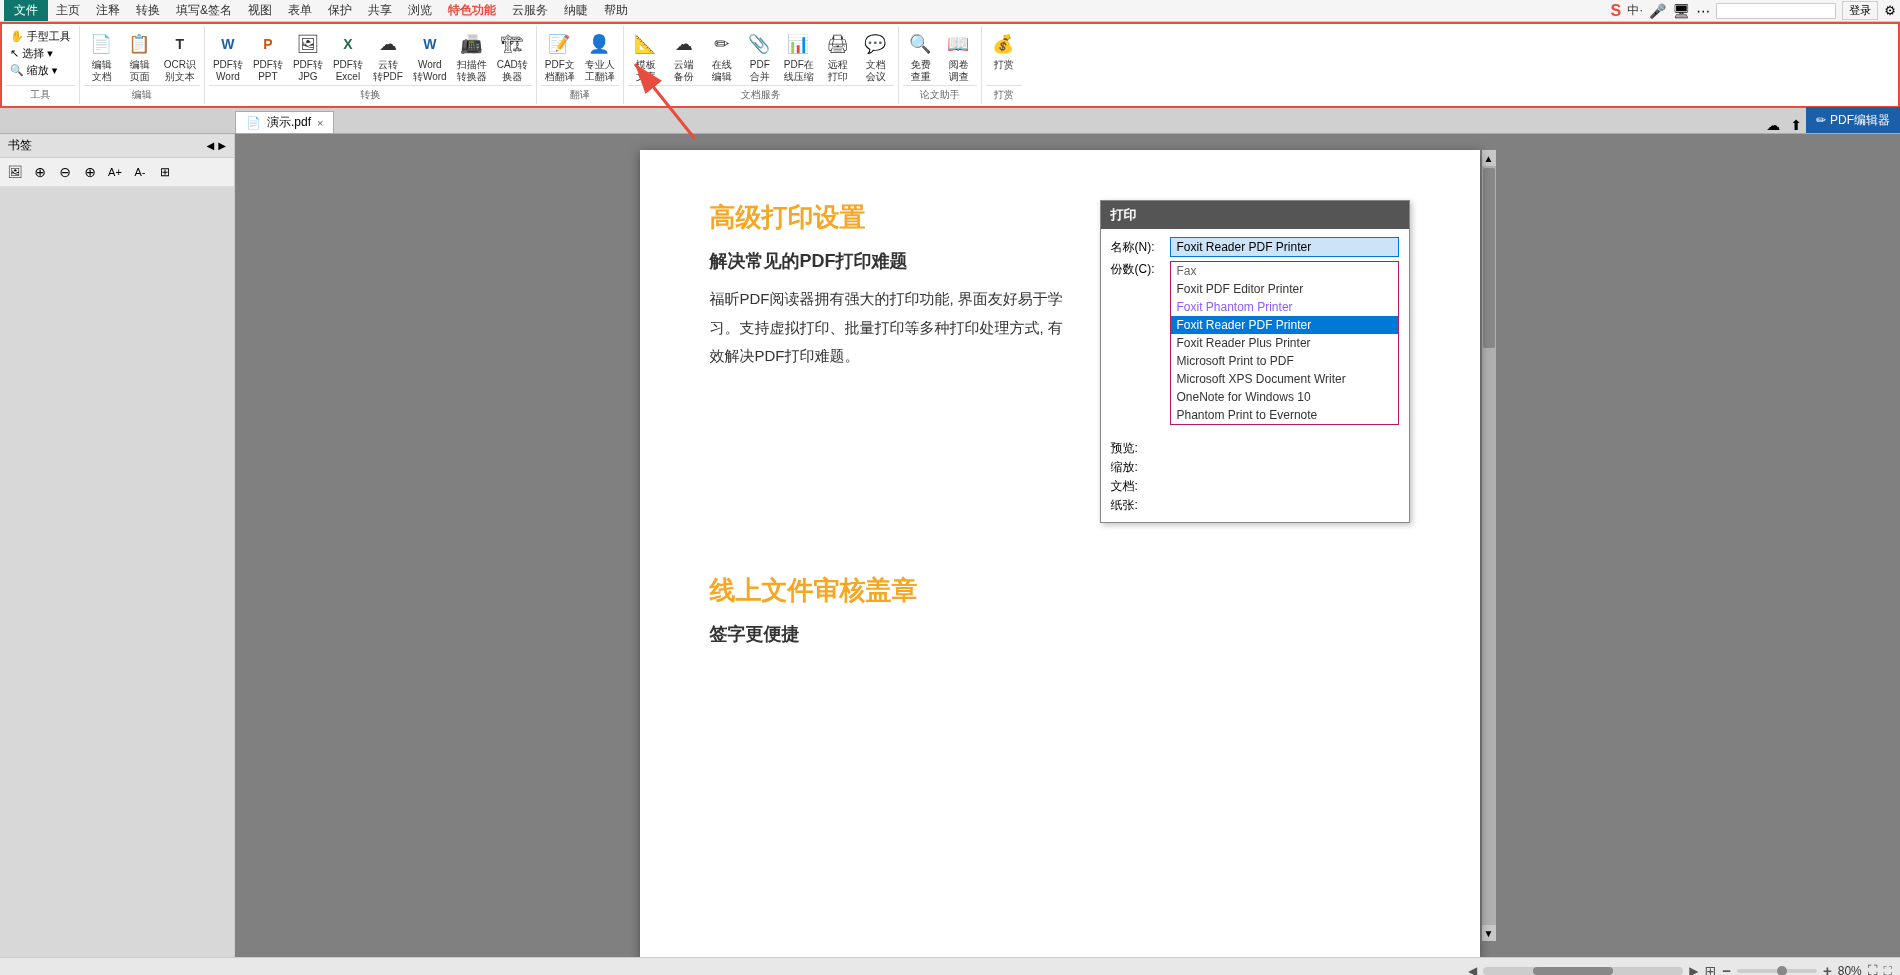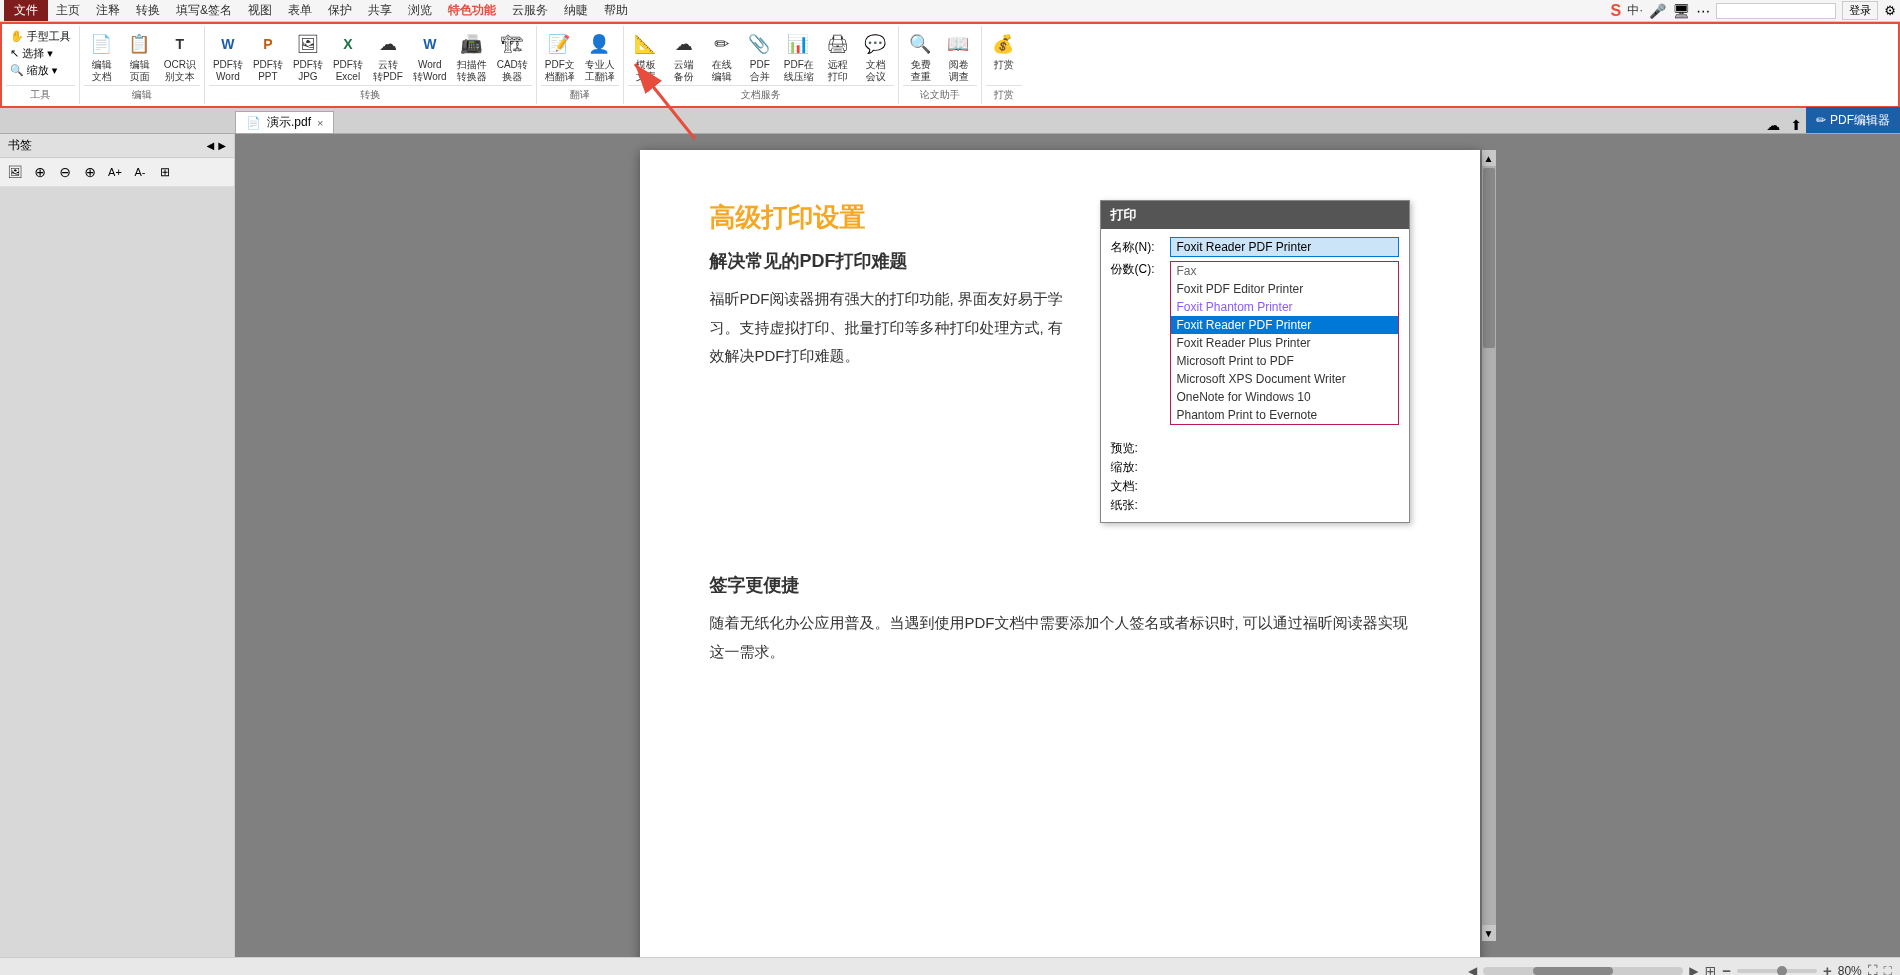--- a/index.html
+++ b/index.html
@@ -8,21 +8,21 @@
     .ribbon-btn { display: flex; flex-direction: column; align-items: center; padding: 2px 4px; cursor: pointer; min-width: 36px; font-size: 10px; color: #333; }
     .ribbon-icon { width: 28px; height: 28px; display: flex; align-items: center; justify-content: center; font-size: 18px; }
     .ribbon-btn-label { font-size: 10px; text-align: center; line-height: 1.2; margin-top: 1px; white-space: nowrap; }
     .left-tool-btn { display: flex; align-items: center; padding: 1px 4px; cursor: pointer; font-size: 11px; white-space: nowrap; }
   </style>
 </head>
 <body>
 
 <div style="display:flex; align-items:center; background:#f5f5f5; border-bottom:1px solid #ccc; height:22px; padding:0 4px; justify-content:space-between;">
   <div style="display:flex; align-items:center;">
-    <div class="menu-item" style="background:#7f1d1d; color:#fff; padding:2px 10px;">文件</div>
+    <div class="menu-item" style="background:#0f766e; color:#fff; padding:2px 10px;">文件</div>
     <div class="menu-item">主页</div>
     <div class="menu-item">注释</div>
     <div class="menu-item">转换</div>
     <div class="menu-item">填写&amp;签名</div>
     <div class="menu-item">视图</div>
     <div class="menu-item">表单</div>
     <div class="menu-item">保护</div>
     <div class="menu-item">共享</div>
     <div class="menu-item">浏览</div>
     <div class="menu-item" style="color:#e84c3d; font-weight:bold;">特色功能</div>
@@ -288,22 +288,22 @@
               </div>
               <div style="display:flex; align-items:center; margin-top:2px; gap:4px;">
                 <span style="width:55px; font-size:12px;">纸张:</span>
               </div>
             </div>
           </div>
         </div>
 
         <div style="display:flex; gap:30px;">
           <div style="flex:1;">
+            <div style="font-size:26px; font-weight:bold; color:#f5a623; margin-bottom:14px;">线上文件审核盖章</div>
             <div style="font-size:18px; font-weight:bold; color:#333; margin-bottom:12px;">签字更便捷</div>
-            <div style="font-size:15px; color:#333; line-height:1.9;">随着无纸化办公应用普及。当遇到使用PDF文档中需要添加个人签名或者标识时, 可以通过福昕阅读器实现这一需求。</div>
           </div>
 
         </div>
       </div>
 
       <div style="width:14px; background:#b0b0b0; display:flex; flex-direction:column; margin-left:2px;">
         <div style="height:16px; background:#c8c8c8; display:flex; align-items:center; justify-content:center; cursor:pointer; font-size:10px;">▲</div>
         <div style="height:180px; background:#888; margin:2px 1px; border-radius:2px; cursor:pointer;"></div>
         <div style="height:16px; background:#c8c8c8; display:flex; align-items:center; justify-content:center; cursor:pointer; font-size:10px; margin-top:auto;">▼</div>
       </div>

